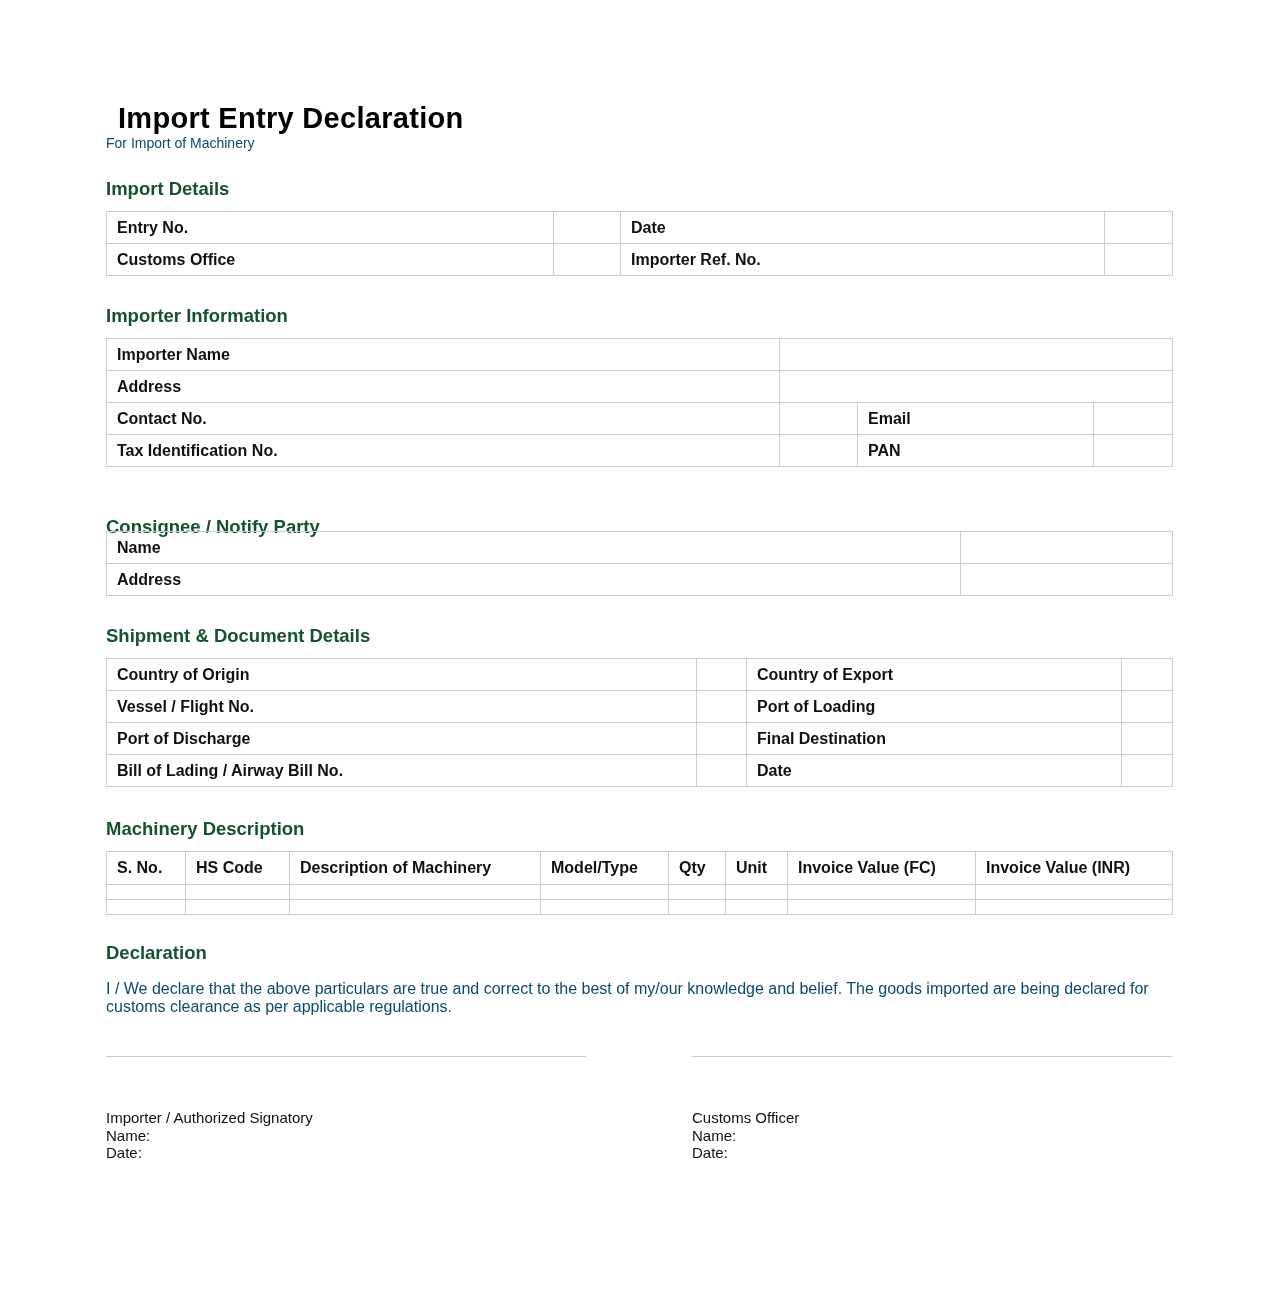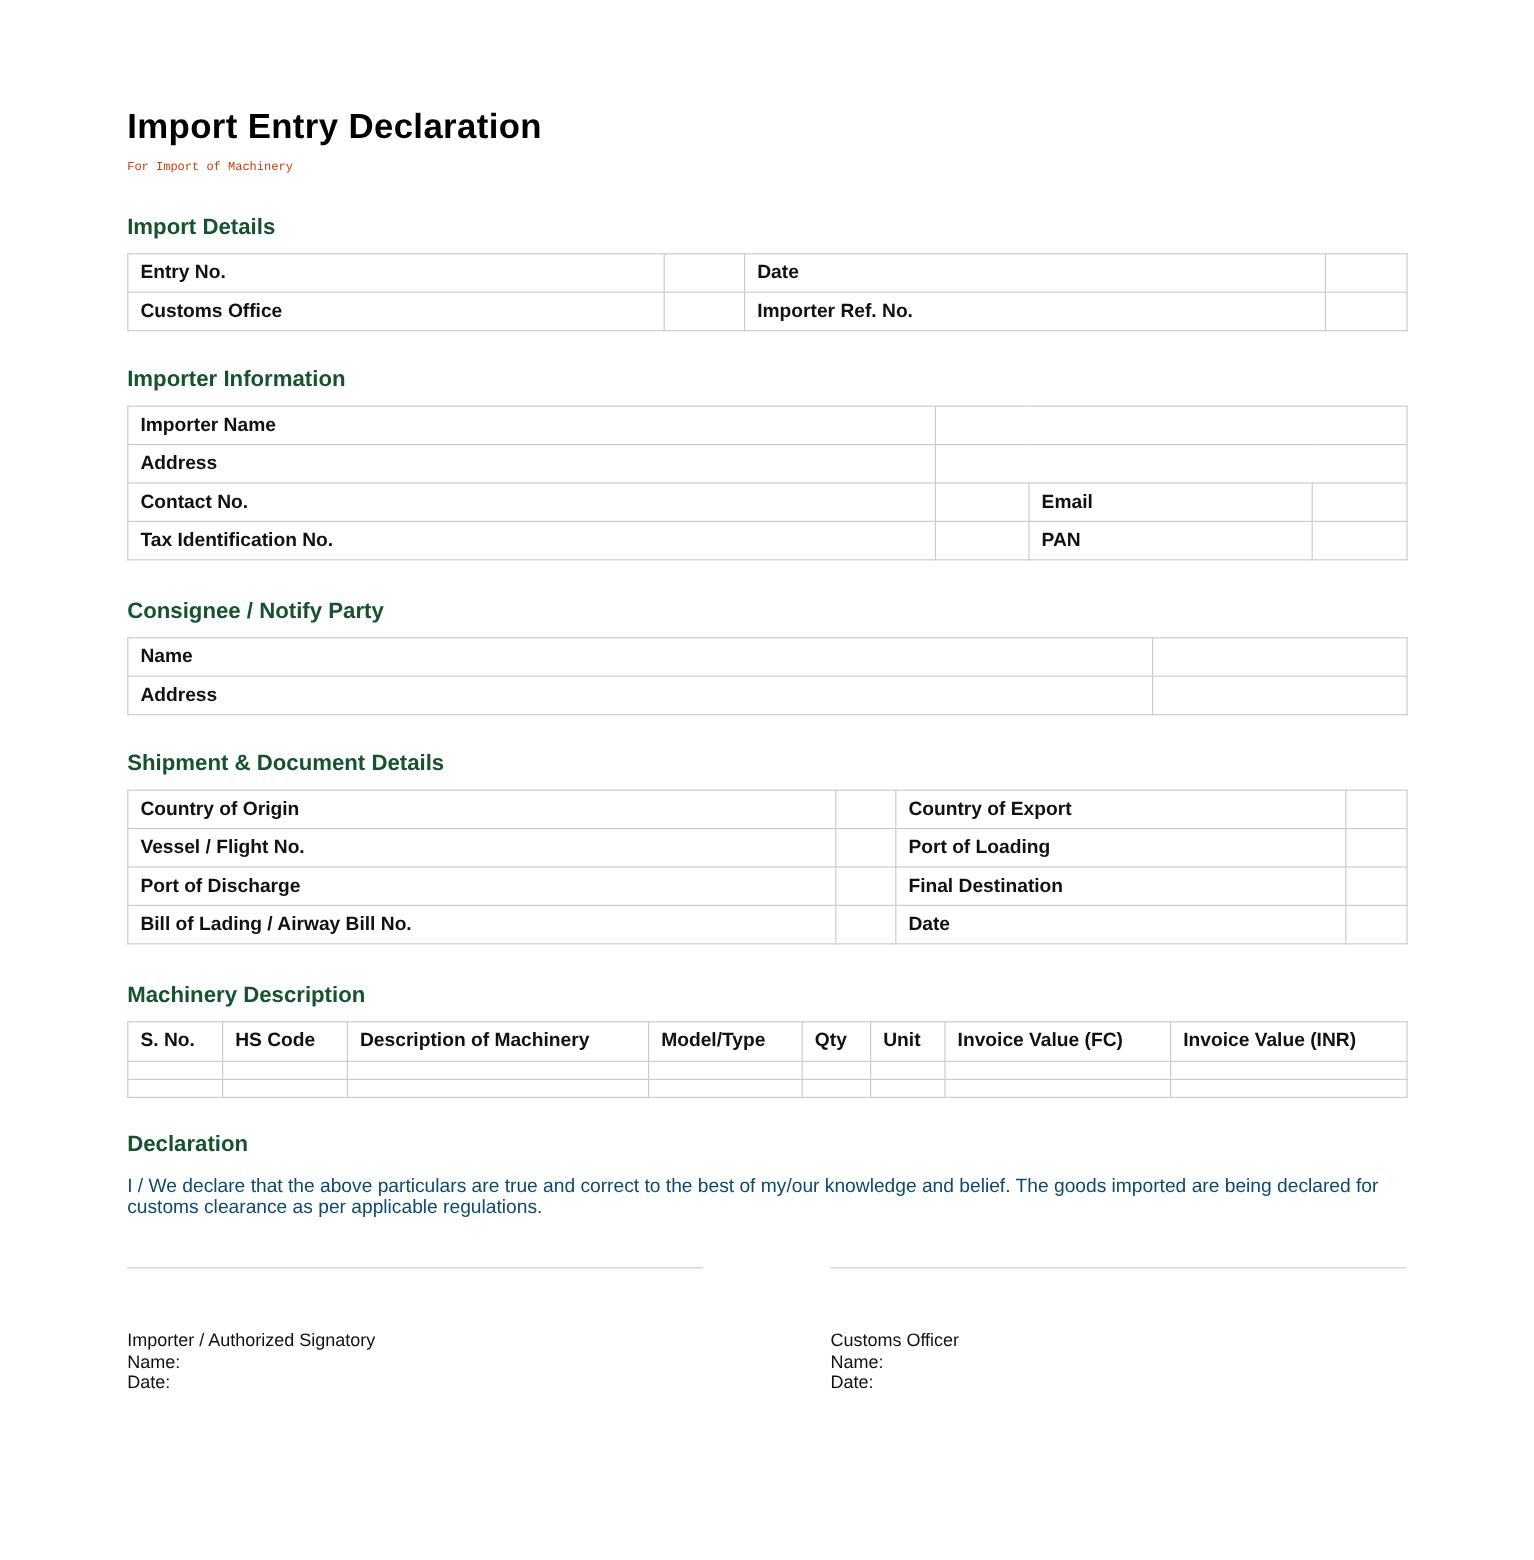--- a/index.html
+++ b/index.html
@@ -2,25 +2,25 @@
 <html><head>
   <meta charset="utf-8">
   <style>
     html, body { margin: 0; padding: 0; background: #ffffff; }
     body {
       width: 1278px; height: 1300px; position: relative;
       font-family: "Liberation Sans", sans-serif; color: #111111;
     }
     .page { position: absolute; left: 106px; top: 0; width: 1066px; }
     h1 {
-      position: absolute; left: 0; top: 90px; margin: 0;
+      position: absolute; left: 0; top: 90px; margin: 12px;
       font-size: 29px; font-weight: bold; letter-spacing: 0.3px; color: #000;
     }
     .subtitle {
-      position: absolute; left: 0; top: 135px; font-size: 10px; color: #c2410c; font-family: Liberation Mono, monospace;
+      position: absolute; left: 0; top: 135px; font-size: 14px; color: #0c4a6e;
     }
     .section-title {
       position: absolute; left: 0; margin: 0; font-size: 18.5px; font-weight: bold; color: #14532d;
     }
     table {
       position: absolute; left: 0; width: 1066px; border-collapse: collapse;
       table-layout: fixed;
     }
     td, th {
       border: 1px solid #cccccc; height: 32px; padding: 0 10px;
@@ -95,21 +95,21 @@
     </tr>
     <tr>
       <td>Tax Identification No.</td>
       <td></td>
       <td>PAN</td>
       <td></td>
     </tr>
   </tbody>
     </table>
 
-  <h2 class="section-title" style="top:498px">Consignee / Notify Party</h2>
+  <h2 class="section-title" style="top:516px">Consignee / Notify Party</h2>
   <table style="top:531px">
     <colgroup>
         <col style="width:854px">
         <col style="width:212px">
       </colgroup>
     <tbody>
         <tr>
       <td>Name</td>
       <td></td>
     </tr>

